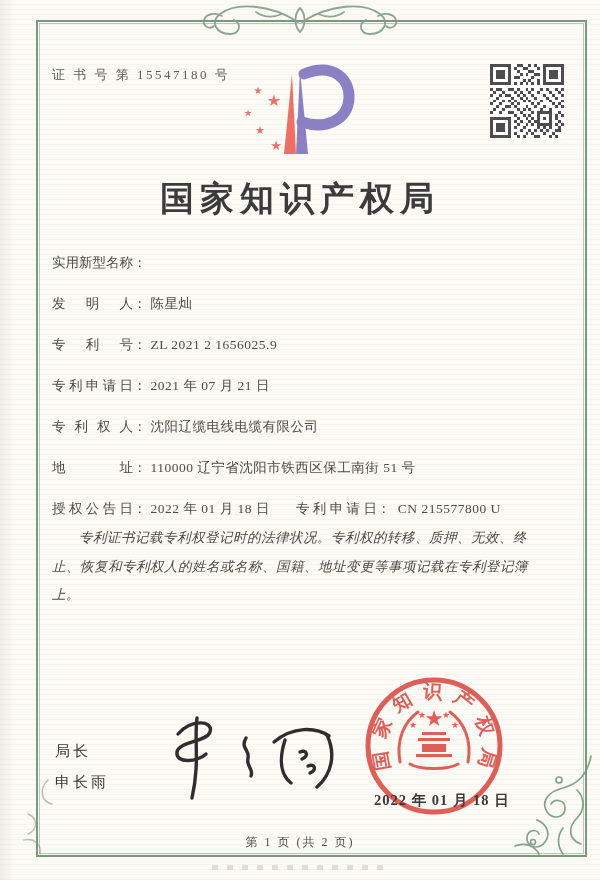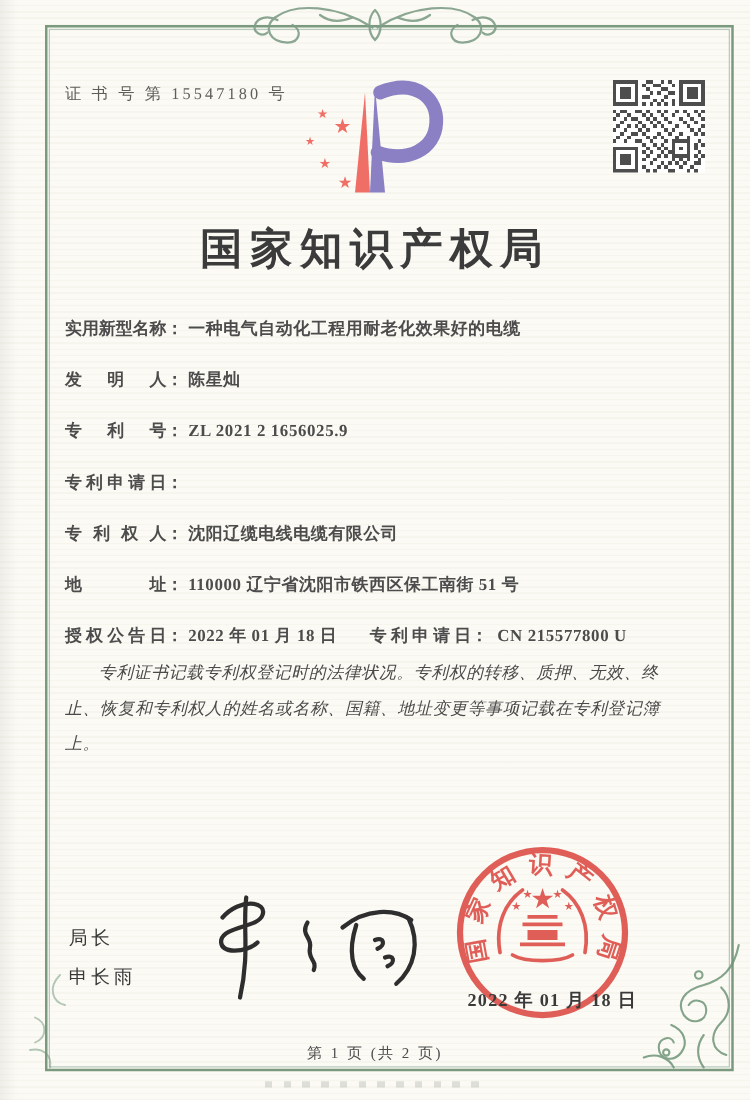--- a/index.html
+++ b/index.html
@@ -24,21 +24,21 @@
   .frame-inner { position:absolute; inset:1px; border:1px solid #b7cabb; }
   .abs { position:absolute; }
   .cert-no {
     left:52px; top:66px; font-size:13px; letter-spacing:2.5px; color:#5f5d58;
   }
   .title {
     left:0; right:0; top:176px; text-align:center;
     font-size:34px; letter-spacing:6px; color:#3b3b3b; font-weight:600;
   }
   .fields { left:52px; top:253px; right:30px; font-size:13.5px; color:#4c4c4c; }
-  .frow { display:flex; align-items:center; margin-bottom:21px; line-height:20px; white-space:nowrap;font-weight:bold; }
+  .frow { display:flex; align-items:center; margin-bottom:21px; line-height:20px; white-space:nowrap; }
   .flabel {
     display:inline-block; width:81px; text-align:justify; text-align-last:justify;
   }
   .fcolon { display:inline-block; margin-right:4px; }
   .fvalue { letter-spacing:.5px; }
   .pair2 { margin-left:26px; }
   .body-text {
     left:52px; top:524px; width:498px;
     font-size:13.5px; line-height:28.5px; font-style:italic; color:#4a4a4a;
     letter-spacing:.5px;
@@ -128,35 +128,35 @@
       <path d="M8,17h1v1h-1zM11,17h1v1h-1zM13,17h1v1h-1zM22,17h1v1h-1zM24,17h1v1h-1zM9,18h1v1h-1zM12,18h1v1h-1zM14,18h1v1h-1zM22,18h1v1h-1zM8,19h1v1h-1zM10,19h1v1h-1zM13,19h1v1h-1zM15,19h1v1h-1zM23,19h1v1h-1zM9,20h1v1h-1zM12,20h1v1h-1zM14,20h1v1h-1zM22,20h1v1h-1zM24,20h1v1h-1zM8,21h1v1h-1zM11,21h1v1h-1zM16,21h1v1h-1zM18,21h1v1h-1zM20,21h1v1h-1zM23,21h1v1h-1zM10,22h1v1h-1zM13,22h1v1h-1zM15,22h1v1h-1zM17,22h1v1h-1zM19,22h1v1h-1zM22,22h2v1h-2zM8,23h1v1h-1zM12,23h1v1h-1zM14,23h1v1h-1zM18,23h1v1h-1zM21,23h1v1h-1zM9,24h1v1h-1zM11,24h1v1h-1zM15,24h2v1h-2zM20,24h1v1h-1zM22,24h1v1h-1z"></path>
     </g>
   </svg>
 
   <div class="abs title">国家知识产权局</div>
 
   <div class="abs fields">
     <div class="frow">
       <span class="flabel">实用新型名称</span>
         <span class="fcolon">：</span>
-      <span class="fvalue">一种电气自动化工程用耐老化效果好的电缆</span>
     </div>
     <div class="frow">
       <span class="flabel">发明人</span>
         <span class="fcolon">：</span>
       <span class="fvalue">陈星灿</span>
     </div>
     <div class="frow">
       <span class="flabel">专利号</span>
         <span class="fcolon">：</span>
       <span class="fvalue">ZL 2021 2 1656025.9</span>
     </div>
     <div class="frow">
       <span class="flabel">专利申请日</span>
         <span class="fcolon">：</span>
+      <span class="fvalue">2021 年 07 月 21 日</span>
     </div>
     <div class="frow">
       <span class="flabel">专利权人</span>
         <span class="fcolon">：</span>
       <span class="fvalue">沈阳辽缆电线电缆有限公司</span>
     </div>
     <div class="frow">
       <span class="flabel">地址</span>
         <span class="fcolon">：</span>
       <span class="fvalue">110000  辽宁省沈阳市铁西区保工南街 51 号</span>

